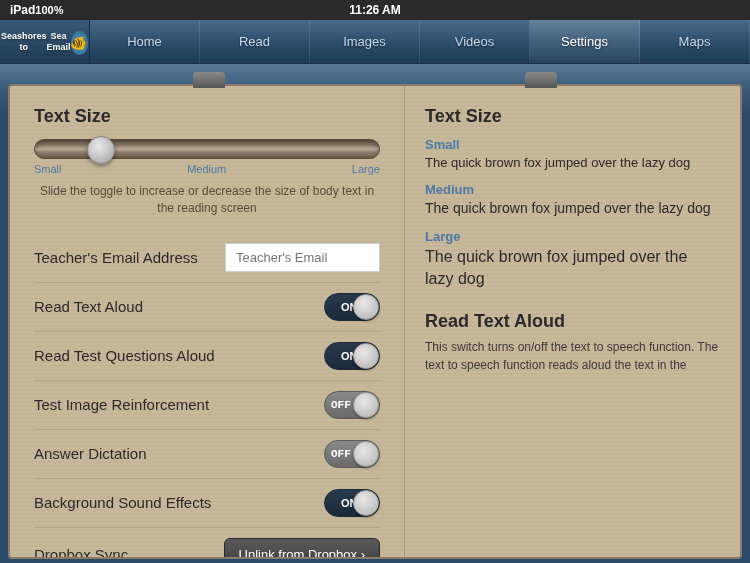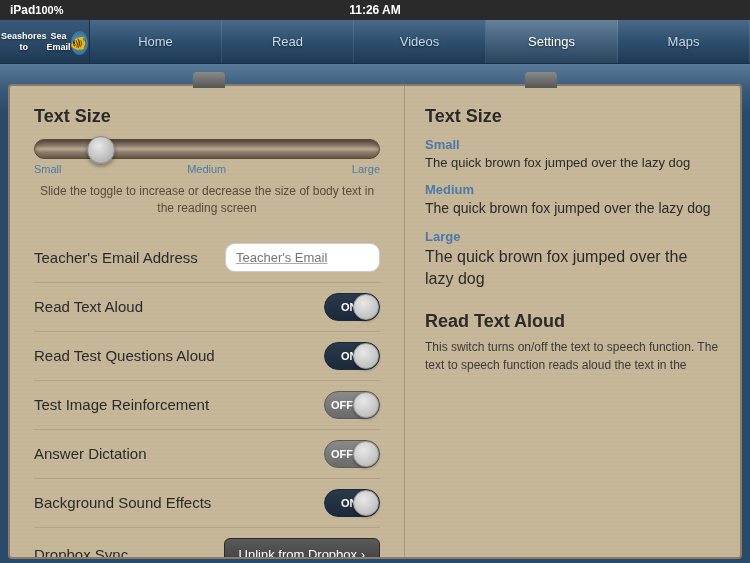--- a/index.html
+++ b/index.html
@@ -206,46 +206,46 @@
     .setting-label {
       font-size: 15px;
       color: #2a2a2a;
       font-weight: 500;
     }
 
     
     .email-input {
       background: #fff;
       border: 1px solid #ccc;
-      border-radius: 10px;
+      border-radius: 0;
       padding: 6px 10px;
       font-size: 13px;
       color: #aaa;
       width: 155px;
       outline: none;
-      text-decoration: underline;
     }
 
     
     .toggle {
       display: flex;
       align-items: center;
       width: 56px;
       height: 28px;
       border-radius: 14px;
       position: relative;
       cursor: pointer;
     }
     .toggle.on {
       background: linear-gradient(180deg, #2a3a4a 0%, #1a2a3a 100%);
       border: 1px solid #1a2a3a;
     }
     .toggle.off {
       background: linear-gradient(180deg, #8a8a8a 0%, #6a6a6a 100%);
       border: 1px solid #5a5a5a;
+      font-family: Liberation Mono, monospace;
     }
     .toggle-label {
       font-size: 11px;
       font-weight: 700;
       color: #fff;
       position: absolute;
     }
     .toggle.on .toggle-label { left: 16px; }
     .toggle.off .toggle-label { left: 6px; }
     .toggle-knob {
@@ -323,20 +323,21 @@
 
 <div class="nav-bar">
   <div class="nav-logo">
     <span class="nav-logo-text">Seashores to</span>
     <span class="nav-logo-text">Sea Email</span>
     <div class="nav-logo-icon">🐠</div>
   </div>
   <div class="nav-items">
     <div class="nav-item">Home</div>
     <div class="nav-item">Read</div>
+    <div class="nav-item">Images</div>
     <div class="nav-item">Videos</div>
     <div class="nav-item active">Settings</div>
     <div class="nav-item">Maps</div>
   </div>
 </div>
 
 <div class="main-wrapper">
 
   <div class="binder-rings">
     <div class="binder-ring"></div>

